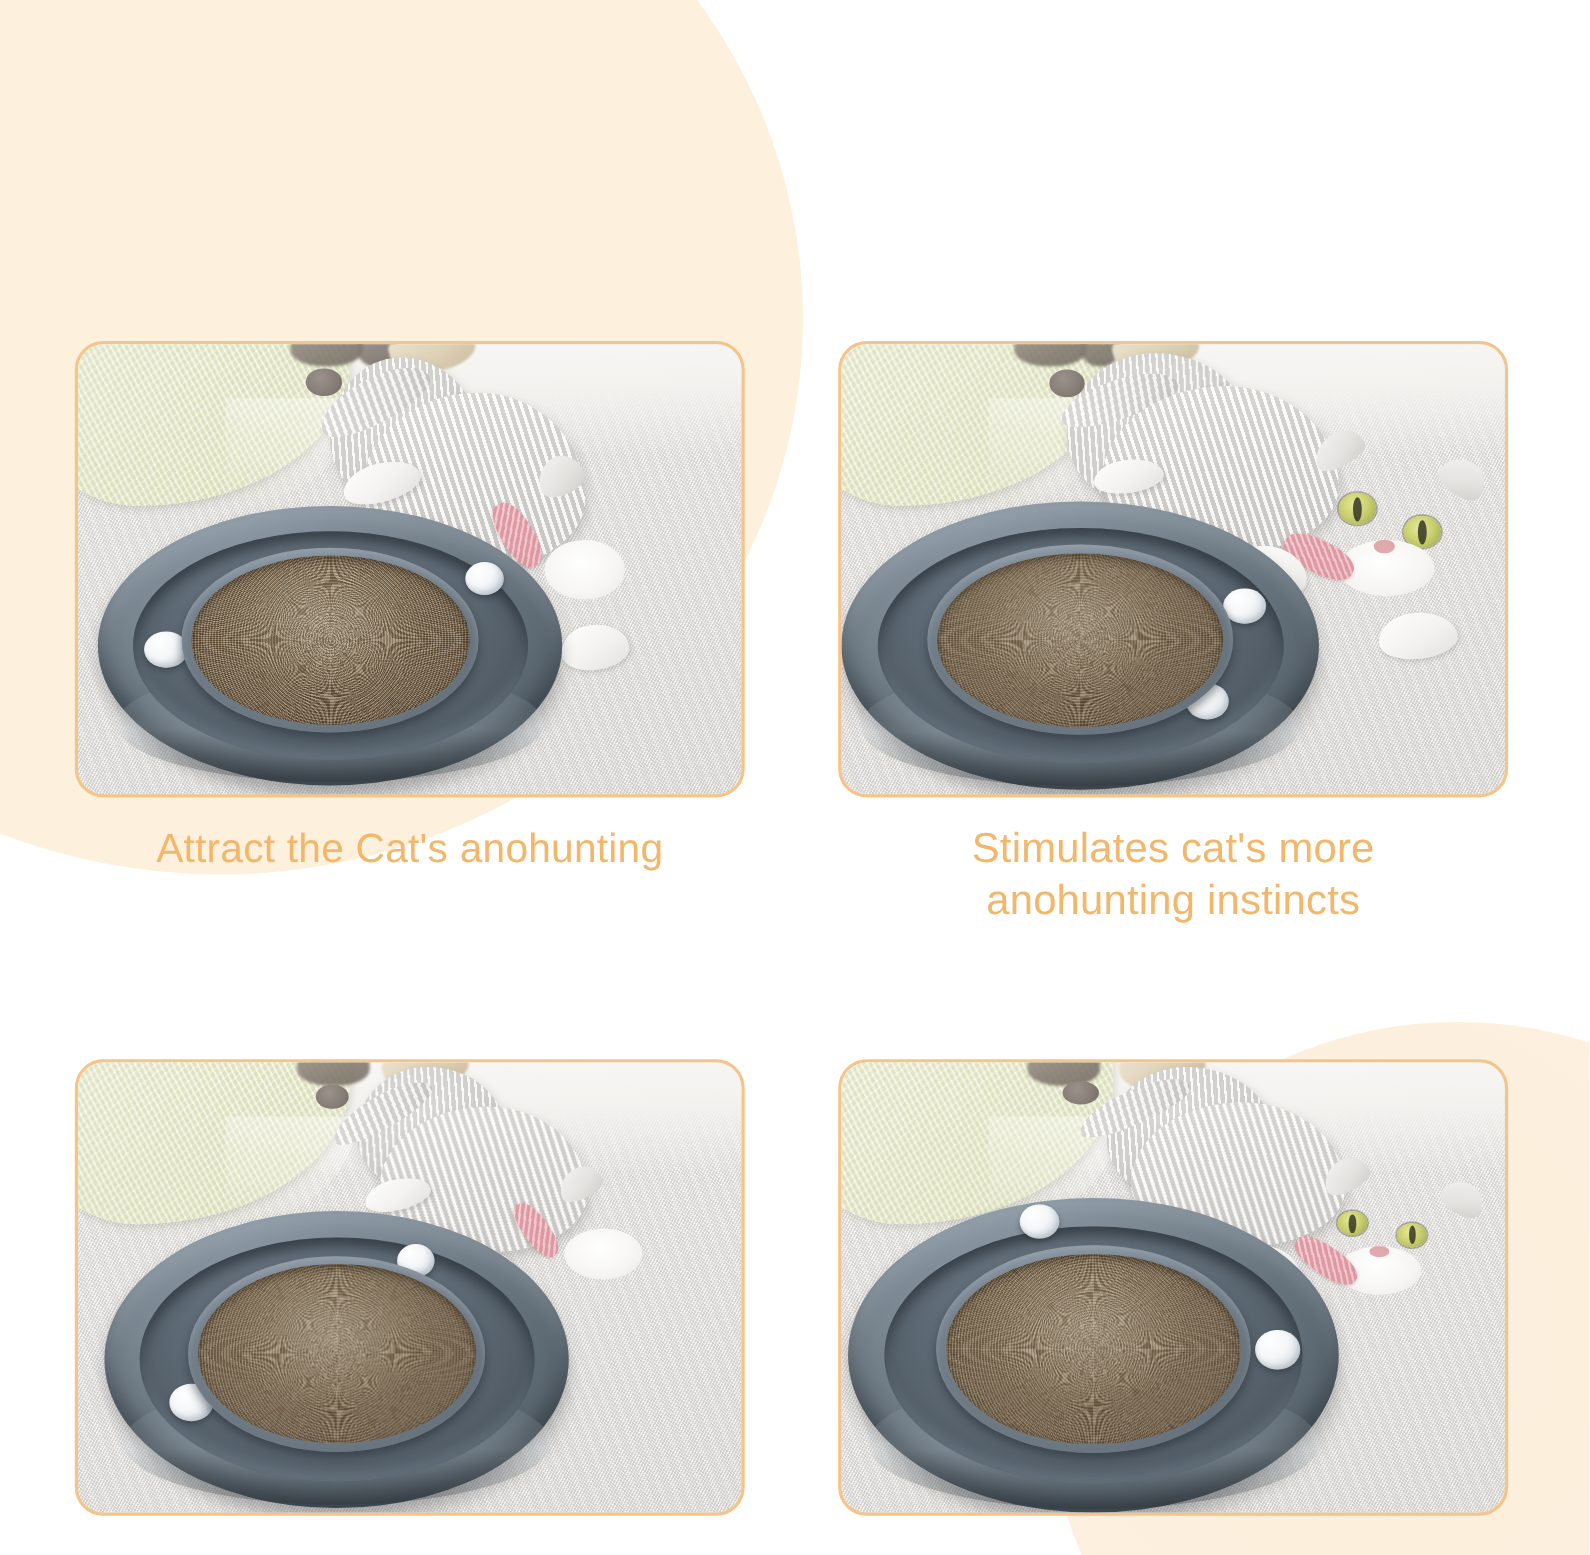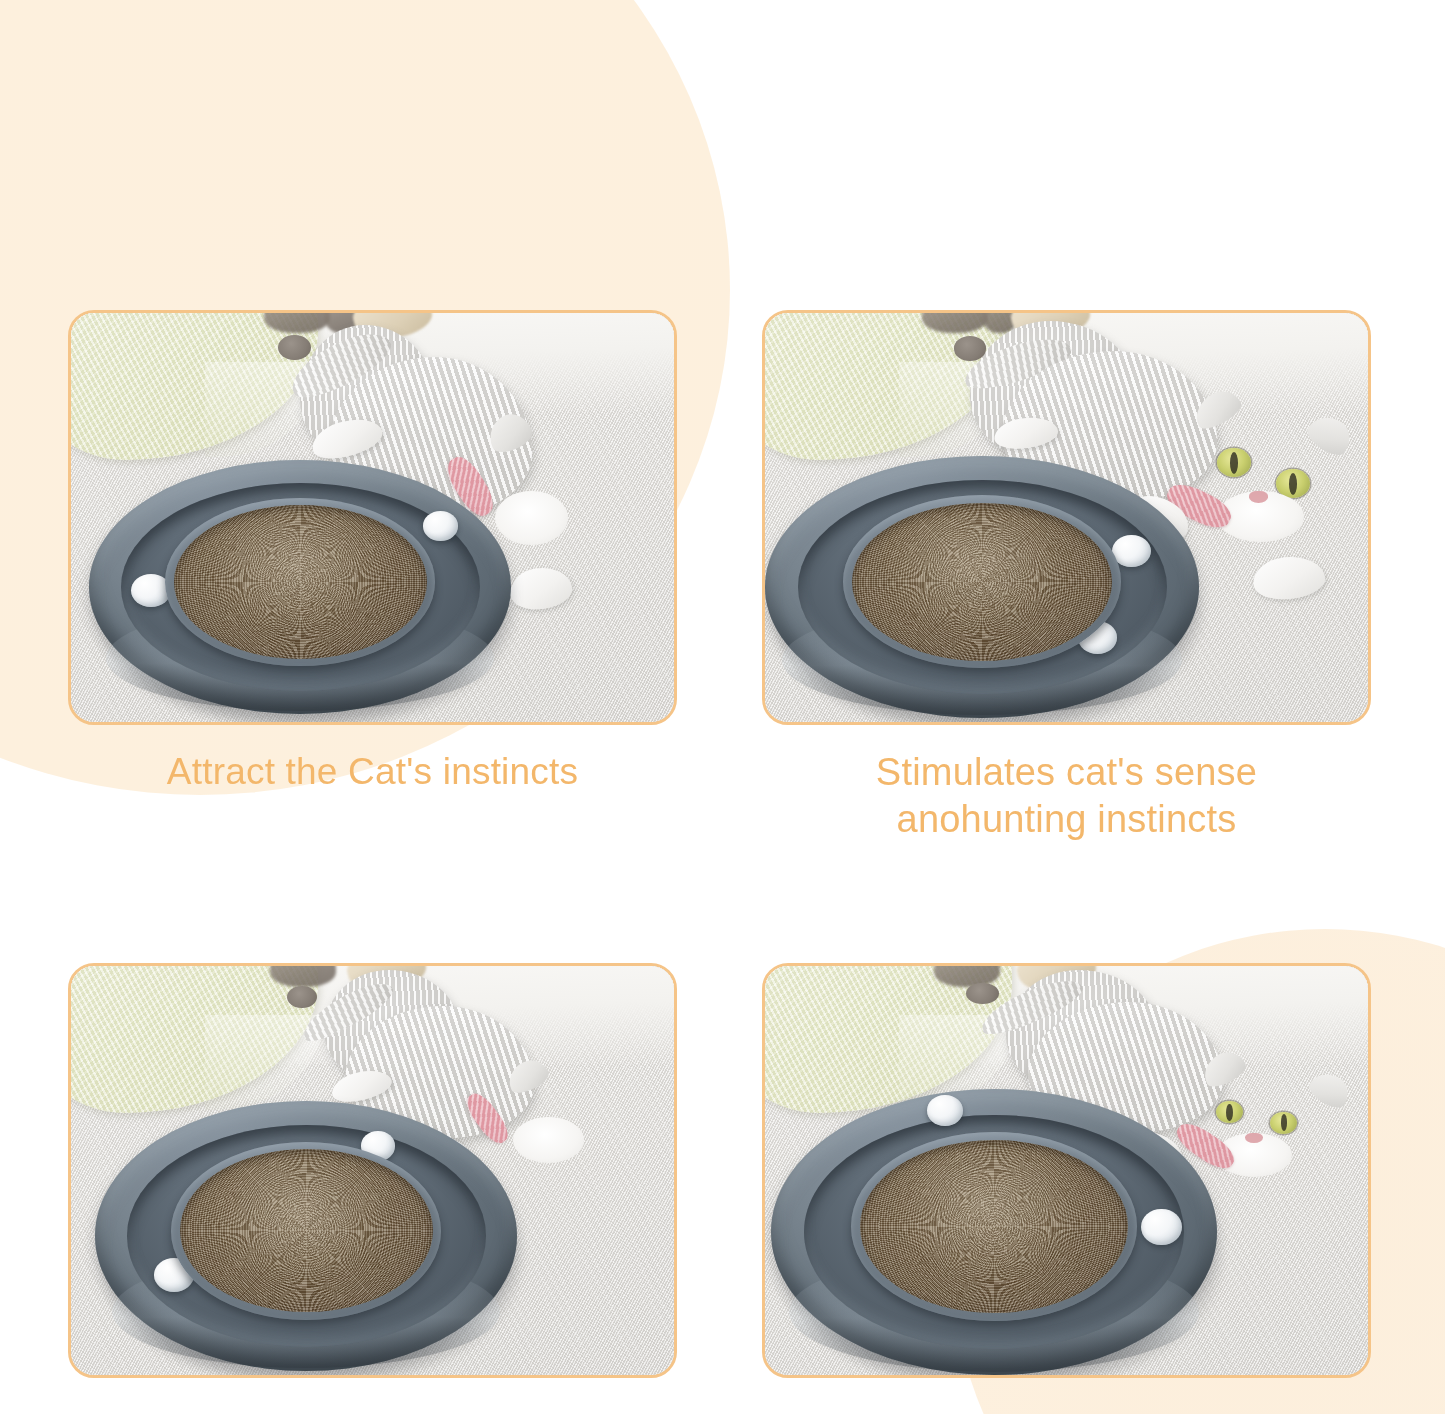--- a/index.html
+++ b/index.html
@@ -383,21 +383,21 @@
             <div class="toy-shadow"></div>
             <div class="toy-base"></div>
             <div class="toy-track"></div>
             <div class="ball" style="left:10%;top:45%;width:9.5%;height:13%;"></div>
             <div class="ball" style="left:79%;top:20%;width:8.5%;height:12%;"></div>
             <div class="toy-lip">
               <div class="toy-pad"></div>
             </div>
           </div>
         </div>
-        <div class="caption">Attract the Cat's instincts</div>
+        <div class="caption">Attract the Cat's anohunting</div>
       </div>
 
       <div class="card">
         <div class="photo">
           <div class="floor"></div>
           <div class="floor-edge"></div>
           <div class="cushion"></div>
           <div class="bg-obj obj-a" style="left:26%;"></div>
           <div class="bg-obj obj-b" style="left:36%;"></div>
           <div class="wood" style="left:41%;"></div>
@@ -423,21 +423,21 @@
             <div class="toy-shadow"></div>
             <div class="toy-base"></div>
             <div class="toy-track"></div>
             <div class="ball" style="left:80%;top:30%;width:9%;height:12.5%;"></div>
             <div class="ball" style="left:72%;top:63%;width:9%;height:12.5%;"></div>
             <div class="toy-lip">
               <div class="toy-pad"></div>
             </div>
           </div>
         </div>
-        <div class="caption caption-wide">Stimulates cat's sense
+        <div class="caption caption-wide">Stimulates cat's more
 anohunting instincts</div>
       </div>
     </div>
 
     <div class="row row-2">
 
       <div class="card">
         <div class="photo">
           <div class="floor"></div>
           <div class="floor-edge"></div>

